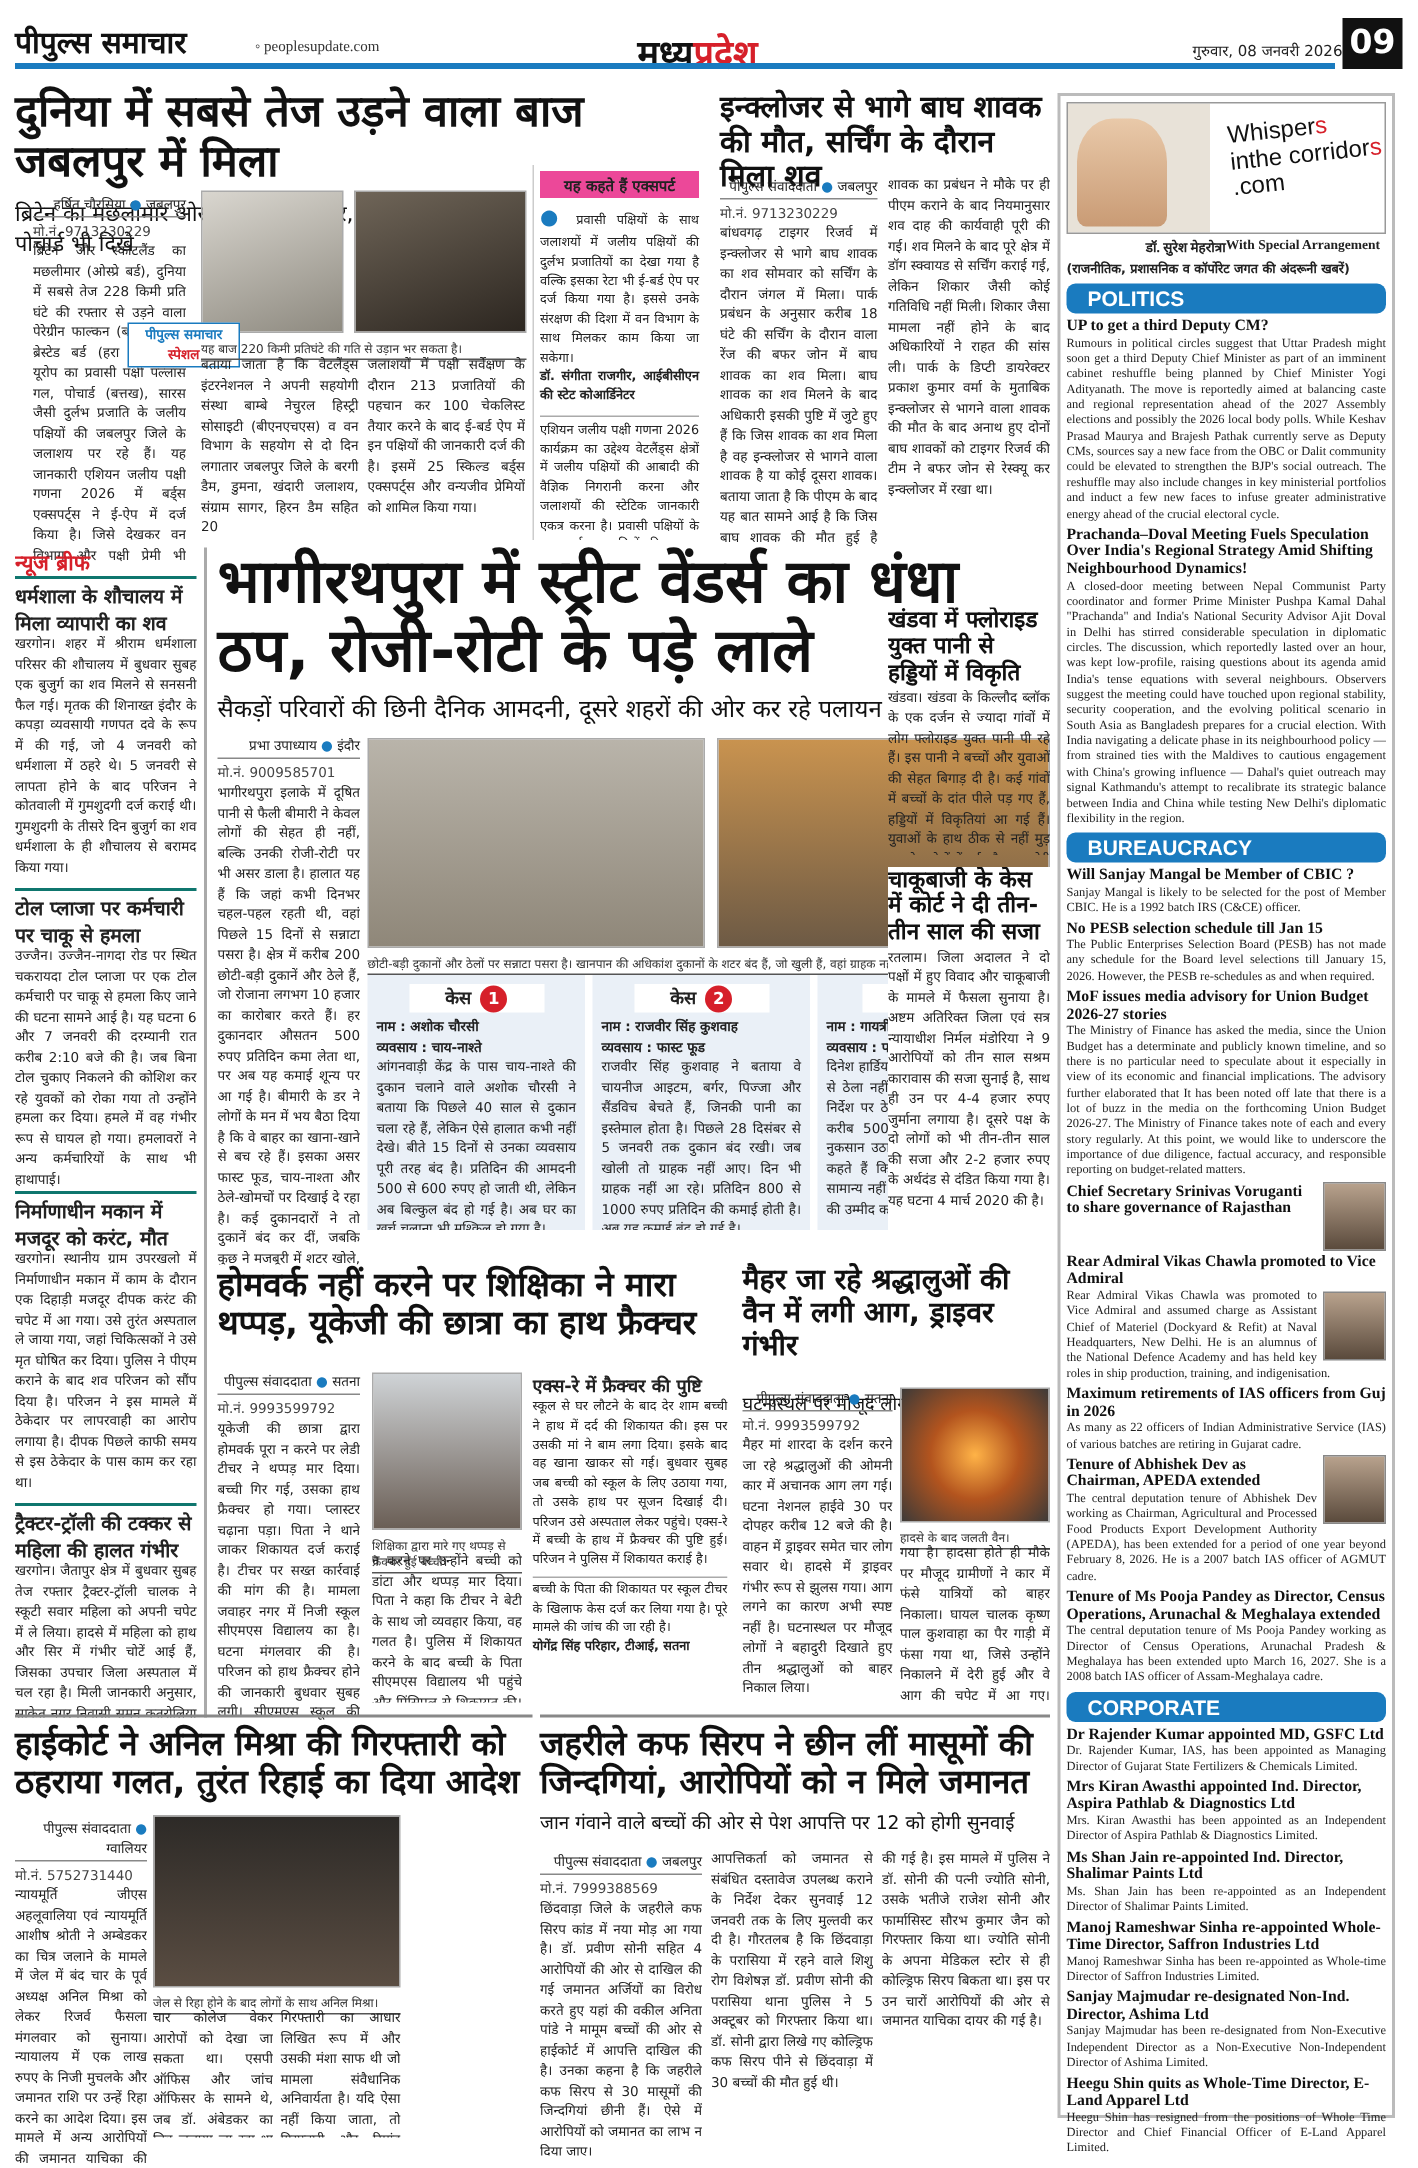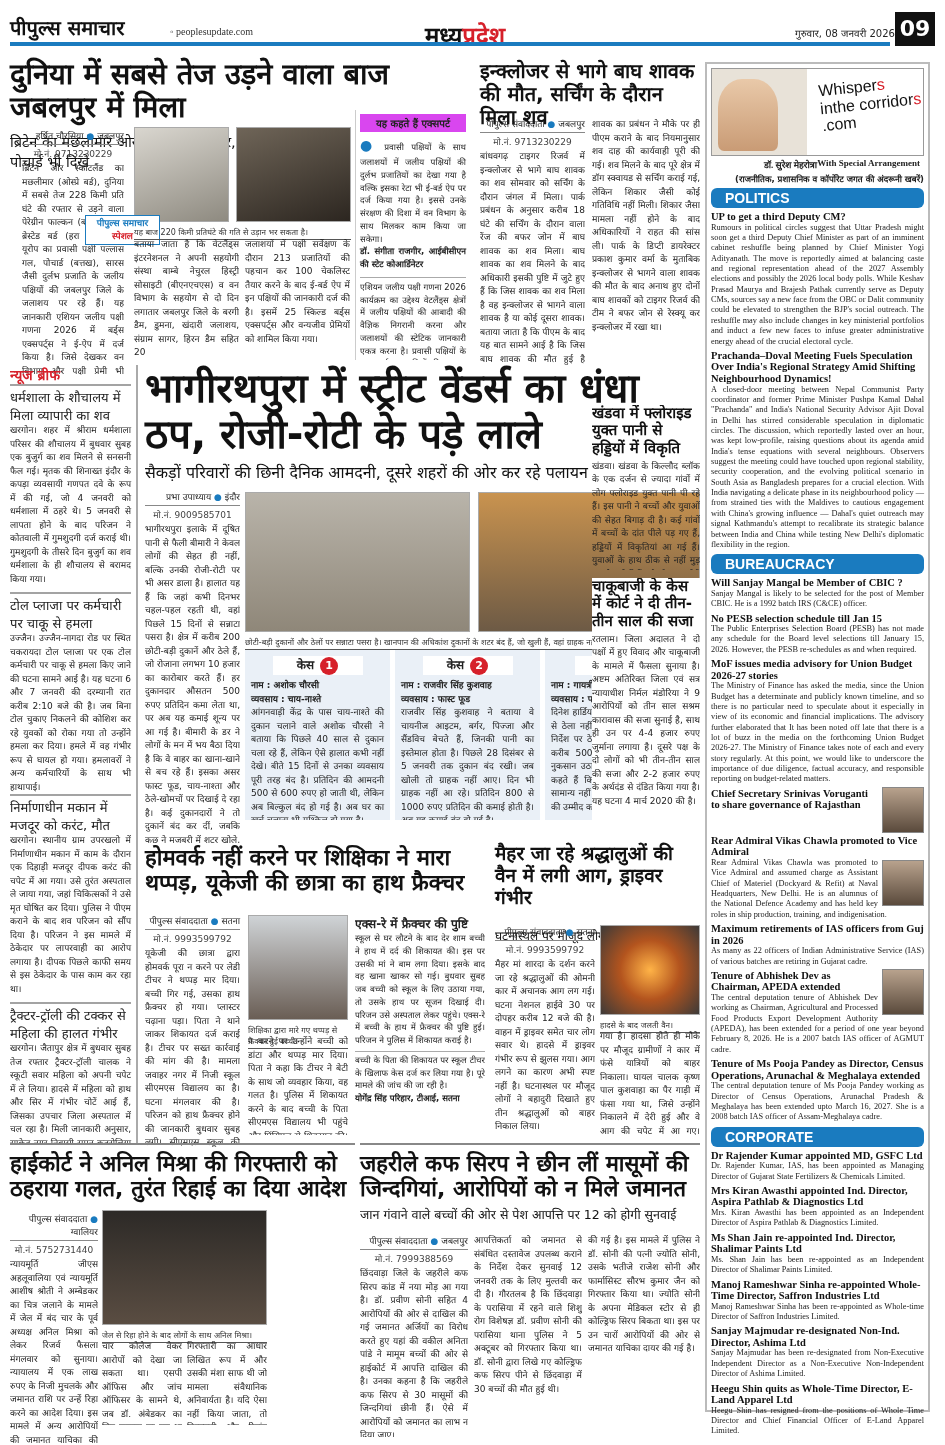--- a/index.html
+++ b/index.html
@@ -14,28 +14,28 @@
 .pgno{left:885px;top:0;width:40px;height:34px;background:#111;color:#fff;font-size:22px;font-weight:bold;text-align:center;line-height:34px}
 .bluebar{left:10px;top:42px;width:880px;height:4px;background:#1a7bbf}
 h1,h2,h3,h4{font-weight:bold;color:#111;line-height:1.15}
 .hl-xl{font-size:44px;line-height:1.15}
 .hl-lg{font-size:27px}
 .hl-md{font-size:22px}
 .hl-sm{font-size:16px}
 .sub{font-size:16px;color:#111}
 .byline{font-size:9px;border-bottom:1px solid #888;padding:2px 0;text-align:right}
 .byline .b{color:#1a7bbf}
-.mob{font-size:9px;text-align:center;color:#444;padding:2px 0}
+.mob{font-size:9px;color:#444;padding:2px 0}
 .body{font-size:9px;line-height:1.5;text-align:justify;color:#222}
 .photo{background:linear-gradient(135deg,#c7c2b8,#8f877a);border:1px solid #aaa}
 .caption{font-size:8px;color:#333;border-bottom:1px solid #555;padding:2px 0}
 .expert{background:#fff;border-left:1px solid #ccc;padding:4px}
-.expert-h{background:#d946ef;font-size:10px;font-weight:bold;text-align:center;padding:2px}
+.expert-h{background:#ec4899;font-size:10px;font-weight:bold;text-align:center;padding:2px}
 .brief-h{font-size:14px;font-weight:bold;color:#d6202a}
-.brief-t{font-size:13px;font-weight:normal;border-top:2px solid #a3a3a3;padding-top:2px}
+.brief-t{font-size:13px;font-weight:bold;border-top:2px solid #0f766e;padding-top:2px}
 .case{background:#eaf0f7;padding:6px}
 .case-tag{font-size:12px;font-weight:bold;text-align:center;background:#fff;margin:0 auto 4px;width:90px}
 .case-no{display:inline-block;width:18px;height:18px;border-radius:50%;background:#d6202a;color:#fff;text-align:center;line-height:18px;font-size:11px;margin-left:6px}
 .rcol{left:705px;top:62px;width:225px;height:1350px;border:2px solid #bbb;background:#fff;padding:4px}
 .wc-banner{height:88px;background:linear-gradient(90deg,#e8e2d8 0 45%,#fff 45%);border:1px solid #999;position:relative}
 .wc-text{position:absolute;left:108px;top:8px;font-family:"Liberation Sans",sans-serif;font-size:16px;line-height:1.1;color:#111;transform:rotate(-6deg)}
 .wc-text span{color:#d6202a}
 .sec-bar{background:#1a7bbf;color:#fff;font-family:"Liberation Sans",sans-serif;font-size:14px;font-weight:bold;padding:2px 14px;border-radius:6px;margin:4px 0 2px}
 .en-h{font-family:"Liberation Serif",serif;font-size:10.5px;font-weight:bold;line-height:1.1;margin-top:3px;color:#111}
 .en-b{font-family:"Liberation Serif",serif;font-size:8.3px;line-height:1.25;text-align:justify;color:#222}
@@ -200,21 +200,21 @@
 
 <div class="abs rcol">
   <div class="wc-banner">
     <div style="position:absolute;left:6px;top:10px;width:60px;height:72px;border-radius:40% 40% 10% 10%;background:linear-gradient(#e9c9a9,#c99b75)"></div>
     <div class="wc-text"><span style="color:#111">Whisper</span><span>s</span><br><span style="color:#111">inthe corridor</span><span>s</span><br><span style="color:#111">.com</span></div>
   </div>
   <div style="display:flex;justify-content:flex-end;font-family:'Liberation Serif',serif;font-size:9px;font-weight:bold;padding:2px 4px">
     <span>डॉ. सुरेश मेहरोत्रा</span>
     <span>With Special Arrangement</span>
   </div>
-  <div style="font-size:8.5px;text-align:right;font-weight:bold">(राजनीतिक, प्रशासनिक व कॉर्पोरेट जगत की अंदरूनी खबरें)</div>
+  <div style="font-size:8.5px;text-align:left;font-weight:bold">(राजनीतिक, प्रशासनिक व कॉर्पोरेट जगत की अंदरूनी खबरें)</div>
 
   <div class="sec-bar">POLITICS</div>
   <div class="en-h">UP to get a third Deputy CM?</div>
   <div class="en-b">Rumours in political circles suggest that Uttar Pradesh might soon get a third Deputy Chief Minister as part of an imminent cabinet reshuffle being planned by Chief Minister Yogi Adityanath. The move is reportedly aimed at balancing caste and regional representation ahead of the 2027 Assembly elections and possibly the 2026 local body polls. While Keshav Prasad Maurya and Brajesh Pathak currently serve as Deputy CMs, sources say a new face from the OBC or Dalit community could be elevated to strengthen the BJP's social outreach. The reshuffle may also include changes in key ministerial portfolios and induct a few new faces to infuse greater administrative energy ahead of the crucial electoral cycle.</div>
   <div class="en-h">Prachanda–Doval Meeting Fuels Speculation Over India's Regional Strategy Amid Shifting Neighbourhood Dynamics!</div>
   <div class="en-b">A closed-door meeting between Nepal Communist Party coordinator and former Prime Minister Pushpa Kamal Dahal "Prachanda" and India's National Security Advisor Ajit Doval in Delhi has stirred considerable speculation in diplomatic circles. The discussion, which reportedly lasted over an hour, was kept low-profile, raising questions about its agenda amid India's tense equations with several neighbours. Observers suggest the meeting could have touched upon regional stability, security cooperation, and the evolving political scenario in South Asia as Bangladesh prepares for a crucial election. With India navigating a delicate phase in its neighbourhood policy — from strained ties with the Maldives to cautious engagement with China's growing influence — Dahal's quiet outreach may signal Kathmandu's attempt to recalibrate its strategic balance between India and China while testing New Delhi's diplomatic flexibility in the region.</div>
 
   <div class="sec-bar">BUREAUCRACY</div>
   <div class="en-h">Will Sanjay Mangal be Member of CBIC ?</div>
   <div class="en-b">Sanjay Mangal is likely to be selected for the post of Member CBIC. He is a 1992 batch IRS (C&amp;CE) officer.</div>

